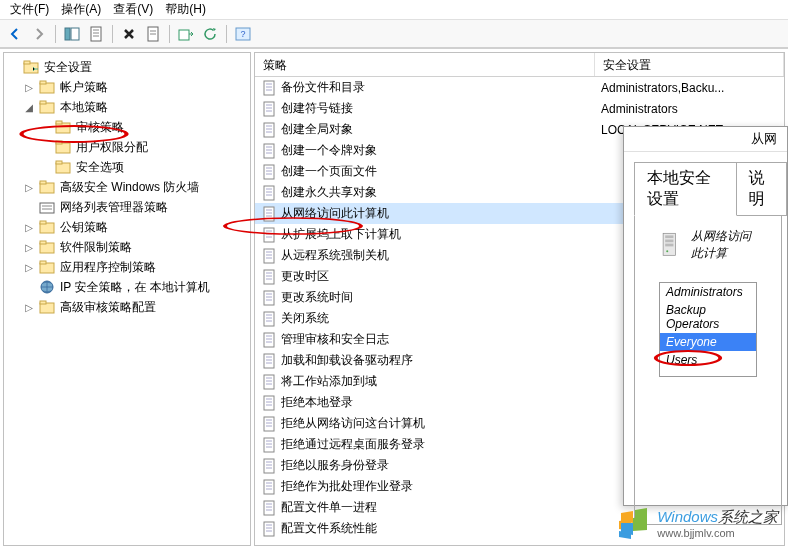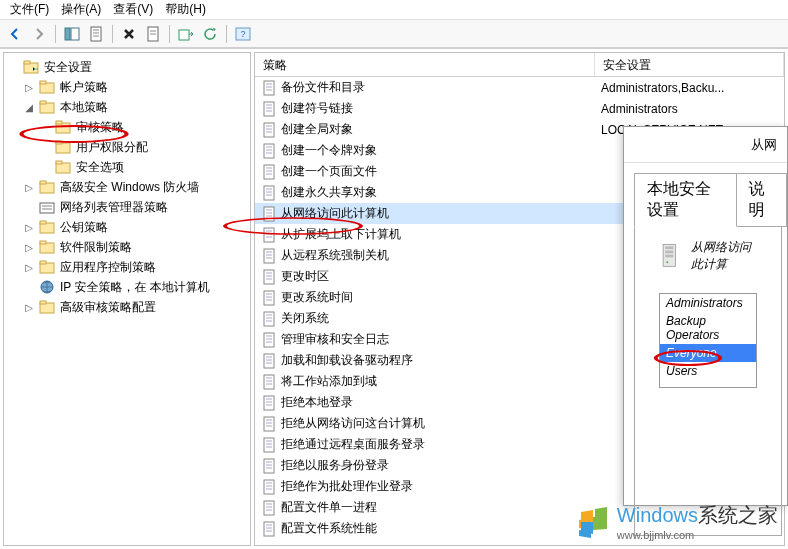--- a/index.html
+++ b/index.html
@@ -30,36 +30,36 @@
     .col-policy { flex: 0 0 340px; }
     .col-setting { flex: 1; }
     .list-body { flex: 1; overflow-y: auto; }
     .list-row { display: flex; height: 21px; align-items: center; cursor: pointer; }
     .list-row.selected { background: #d0e7ff; }
     .cell-policy { flex: 0 0 340px; display: flex; align-items: center; padding-left: 6px; }
     .cell-setting { flex: 1; padding-left: 6px; overflow: hidden; text-overflow: ellipsis; white-space: nowrap; }
     .policy-icon { width: 16px; height: 16px; margin-right: 4px; display: flex; align-items: center; justify-content: center; }
     
     .dialog { position: absolute; right: 0; top: 126px; width: 165px; height: 380px; background: #fff; border: 1px solid #999; box-shadow: -2px 2px 8px rgba(0,0,0,0.2); }
-    .dialog-title { height: 36px; display: flex; align-items: center; justify-content: flex-end; padding: 8px 10px; background: #fff; border-bottom: 1px solid #e0e0e0; font-size: 13px; }
+    .dialog-title { height: 25px; display: flex; align-items: center; justify-content: flex-end; padding: 8px 10px; background: #fff; border-bottom: 1px solid #e0e0e0; font-size: 13px; }
     .dialog-tabs { display: flex; margin: 10px 0 0 10px; }
     .dtab { padding: 5px 12px; border: 1px solid #aaa; background: #fff; font-size: 16px; cursor: pointer; }
     .dtab.active { border-bottom-color: #fff; position: relative; z-index: 2; }
     .dtab + .dtab { margin-left: -1px; }
     .dialog-body { border: 1px solid #aaa; margin: -1px 5px 5px 10px; padding: 10px 24px; height: 310px; font-style: italic; }
     .dialog-hdr { display: flex; align-items: center; gap: 10px; margin-bottom: 18px; }
     .server-icon { width: 32px; height: 38px; }
     .dialog-hdr-text { font-size: 12px; }
     .user-list { border: 1px solid #999; height: 95px; background: #fff; overflow: hidden; }
     .user-item { padding: 2px 6px; font-size: 12px; cursor: pointer; }
     .user-item.selected { background: #3b82f6; color: #fff; }
     
     .watermark { position: absolute; right: 10px; bottom: 8px; display: flex; align-items: center; gap: 6px; font-size: 14px; color: #333; pointer-events: none; }
     .wm-logo { width: 36px; height: 36px; }
-    .wm-text .brand { font-size: 20px; }
+    .wm-text .brand { font-size: 15px; font-style: italic; }
     .wm-text .url { font-size: 11px; color: #666; }
     
     
     .folder-svg { width: 16px; height: 14px; }
     .doc-svg { width: 14px; height: 16px; }
   </style>
 </head>
 <body>
 
 <div class="menubar">

